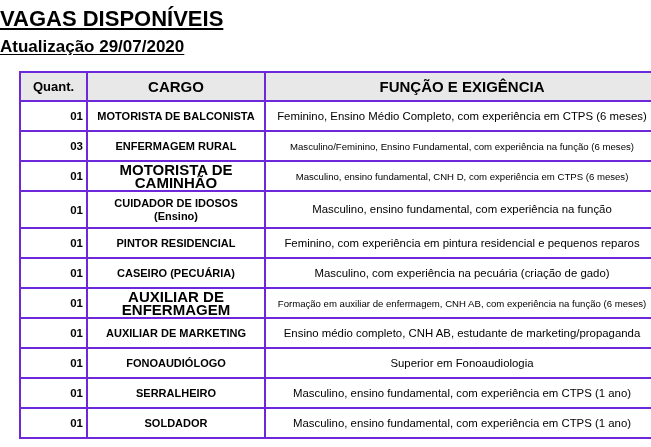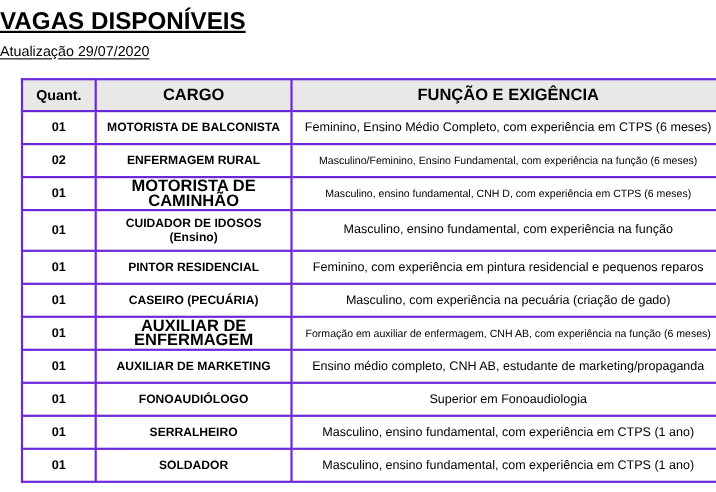--- a/index.html
+++ b/index.html
@@ -32,22 +32,22 @@
     letter-spacing: 0px;
     text-decoration: underline;
     text-underline-offset: 2px;
     line-height: 26px;
     display: inline-block;
   }
   .sub-title-wrap {
     margin-top: 4px;
   }
   .sub-title {
-    font-size: 13px;
-    font-weight: normal;
+    font-size: 17px;
+    font-weight: bold;
     text-decoration: underline;
     text-underline-offset: 2px;
     line-height: 21px;
     display: inline-block;
   }
   table.vagas {
     position: absolute;
     left: 19px;
     top: 71px;
     width: 617px;
@@ -68,20 +68,21 @@
     font-size: 15px;
   }
   th.col-quant { width: 59px; font-size: 13px; }
   th.col-cargo { width: 170px; }
   th.col-func  { width: 386px; }
 
   tbody td.quant {
     width: 59px;
     font-weight: bold;
     font-size: 11.5px;
+    text-align: right;
   }
   tbody td.cargo {
     width: 170px;
     font-weight: bold;
     font-size: 11px;
     line-height: 13px;
   }
   tbody td.func {
     width: 386px;
     font-size: 11px;
@@ -120,21 +121,21 @@
     </thead>
     <tbody>
 
       <tr>
         <td class="quant">01</td>
         <td class="cargo">MOTORISTA DE BALCONISTA</td>
         <td class="func big">Feminino, Ensino Médio Completo, com experiência em CTPS (6 meses)</td>
       </tr>
 
       <tr>
-        <td class="quant">02</td>
+        <td class="quant">03</td>
         <td class="cargo">ENFERMAGEM RURAL</td>
         <td class="func small">Masculino/Feminino, Ensino Fundamental, com experiência na função (6 meses)</td>
       </tr>
 
       <tr>
         <td class="quant">01</td>
         <td class="cargo small">MOTORISTA DE CAMINHÃO</td>
         <td class="func small">Masculino, ensino fundamental, CNH D, com experiência em CTPS (6 meses)</td>
       </tr>
 

